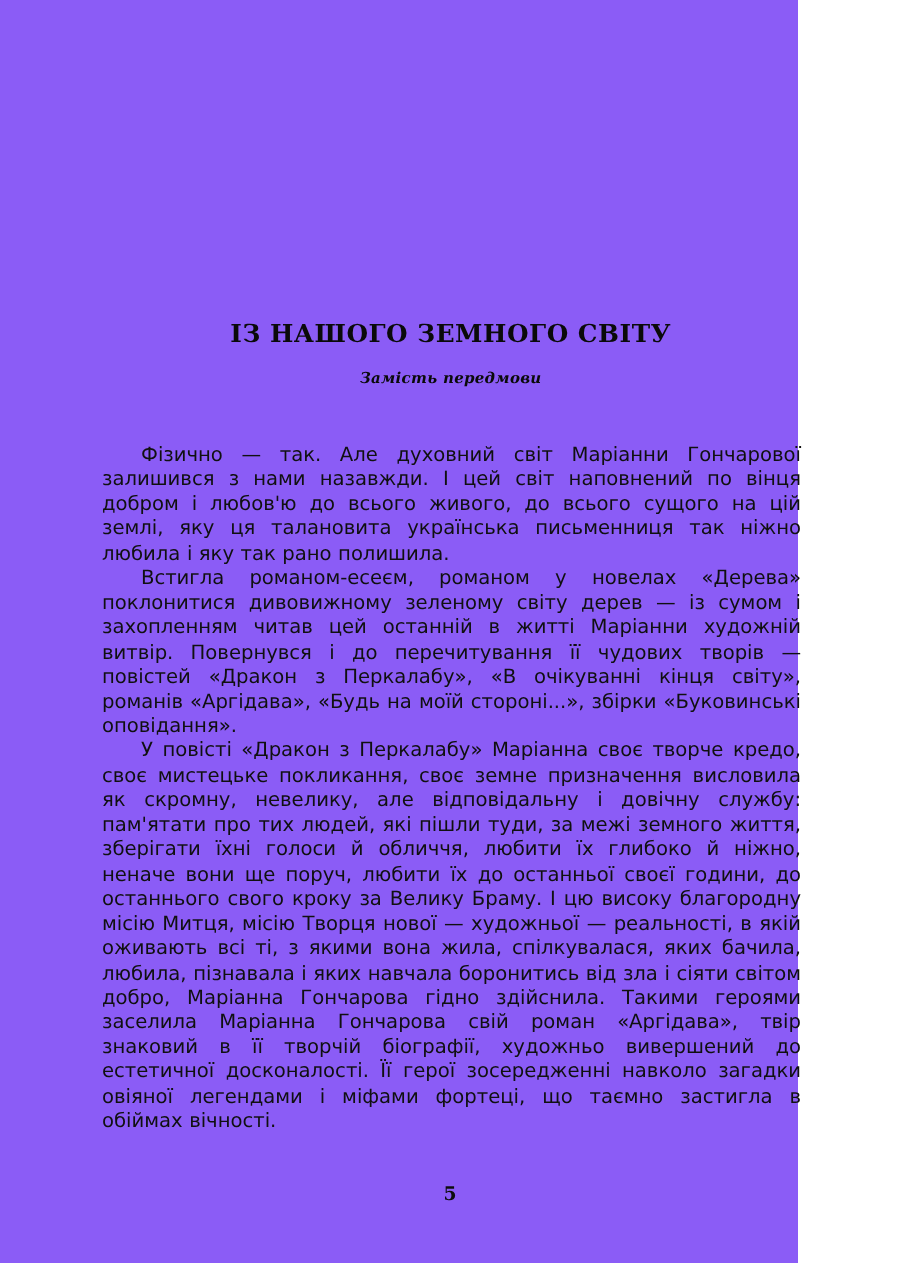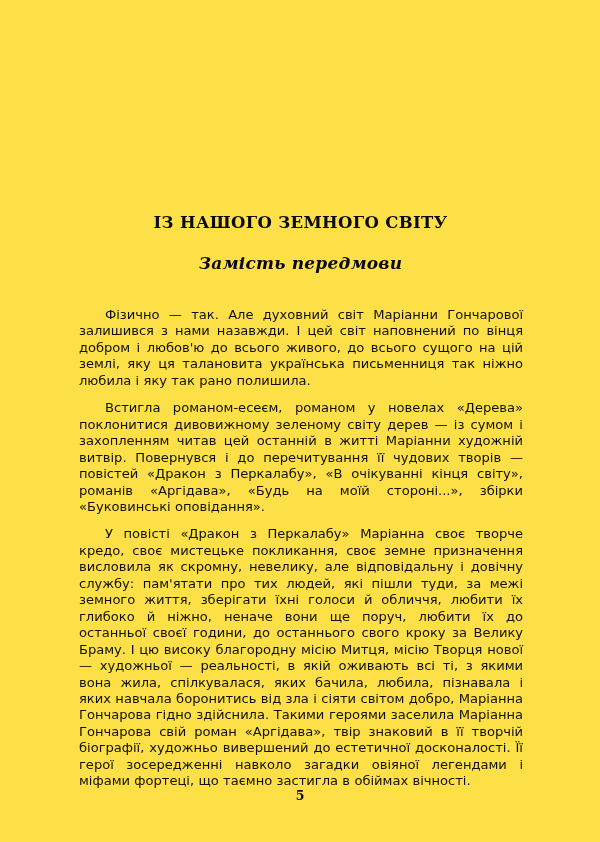--- a/index.html
+++ b/index.html
@@ -14,23 +14,23 @@
     overflow: hidden;
     font-family: "Liberation Serif", "DejaVu Serif", serif;
     color: #0d0d0d;
     -webkit-font-smoothing: antialiased;
   }
 
   .page {
     position: absolute;
     left: 0;
     top: 0;
-    width: 600px;
+    width: 532px;
     height: 842px;
-    background: #fde047;
+    background: #8b5cf6;
   }
 
   
   .heading-block {
     position: absolute;
     left: 68px;
     top: 212px;
     width: 465px;
     text-align: center;
   }
@@ -47,43 +47,43 @@
   }
   .doc-title .title-line {
     display: block;
     white-space: nowrap;
   }
 
   .doc-subtitle {
     font-family: "DejaVu Serif", "Liberation Serif", serif;
     font-weight: bold;
     font-style: italic;
-    font-size: 17px;
+    font-size: 10px;
     line-height: 18px;
     color: #0a0a0a;
-    margin: 21px 0 0 0;
+    margin: 11px 0 0 0;
     letter-spacing: 0.2px;
   }
 
   
   .body-block {
     position: absolute;
     left: 68px;
     top: 296px;
     width: 466px;
   }
 
   .para {
     font-family: "DejaVu Sans", "Liberation Sans", sans-serif;
     font-size: 13.1px;
     line-height: 16.45px;
     text-align: justify;
     text-justify: inter-word;
     text-indent: 26px;
-    margin: 11px;
+    margin: 0;
     color: #101010;
     letter-spacing: -0.02px;
     word-spacing: 0.2px;
     hyphens: manual;
   }
 
   
   .folio {
     position: absolute;
     left: 0;

